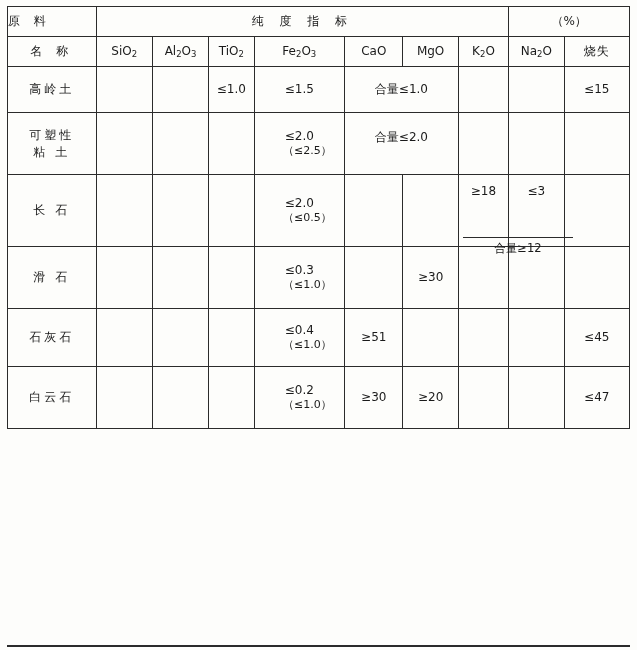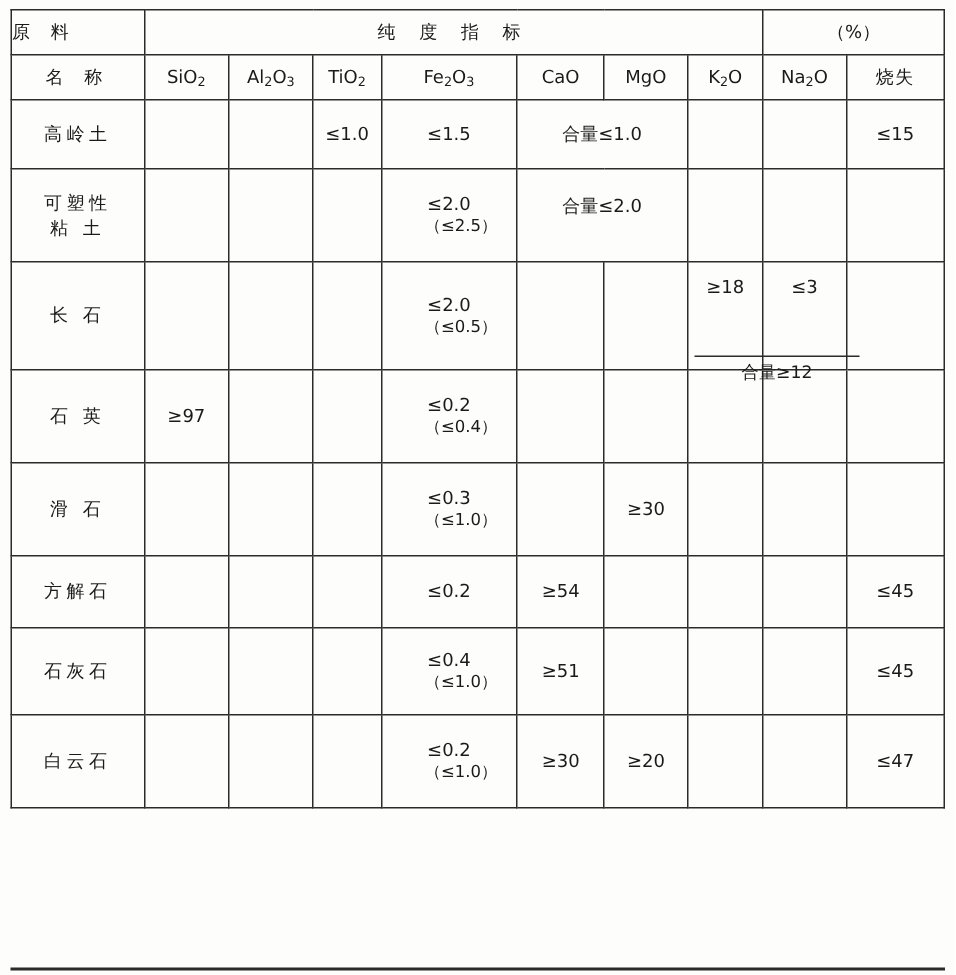--- a/index.html
+++ b/index.html
@@ -173,65 +173,38 @@
         <span class="l1">≤2.0</span>
             <span class="l2">（≤0.5）</span>
       </td>
       <td class="val"></td>
       <td class="val"></td>
       <td class="val" style="vertical-align:top;padding-top:8px;border-bottom:none">≥18</td>
       <td class="val" style="vertical-align:top;padding-top:8px;border-bottom:none">≤3</td>
       <td class="val"></td>
     </tr>
 
-    <tr class="row-body" style="height:62px">
-      <td class="name-cell">石 英</td>
-      <td class="val">≥97</td>
-      <td class="val"></td>
-      <td class="val"></td>
-      <td class="val two-line">
-        <span class="l1">≤0.2</span>
-            <span class="l2">（≤0.4）</span>
-      </td>
-      <td class="val"></td>
-      <td class="val"></td>
-      <td class="val"></td>
-      <td class="val"></td>
-      <td class="val"></td>
-    </tr>
 
 
     <tr class="row-body" style="height:62px">
       <td class="name-cell">滑 石</td>
       <td class="val"></td>
       <td class="val"></td>
       <td class="val"></td>
       <td class="val two-line">
         <span class="l1">≤0.3</span>
             <span class="l2">（≤1.0）</span>
       </td>
       <td class="val"></td>
       <td class="val">≥30</td>
       <td class="val"></td>
       <td class="val"></td>
       <td class="val"></td>
     </tr>
 
-    <tr class="row-body" style="height:48px">
-      <td class="name-cell">方解石</td>
-      <td class="val"></td>
-      <td class="val"></td>
-      <td class="val"></td>
-      <td class="val">≤0.2</td>
-      <td class="val">≥54</td>
-      <td class="val"></td>
-      <td class="val"></td>
-      <td class="val"></td>
-      <td class="val">≤45</td>
-    </tr>
 
     <tr class="row-body" style="height:58px">
       <td class="name-cell">石灰石</td>
       <td class="val"></td>
       <td class="val"></td>
       <td class="val"></td>
       <td class="val two-line">
         <span class="l1">≤0.4</span>
             <span class="l2">（≤1.0）</span>
       </td>

